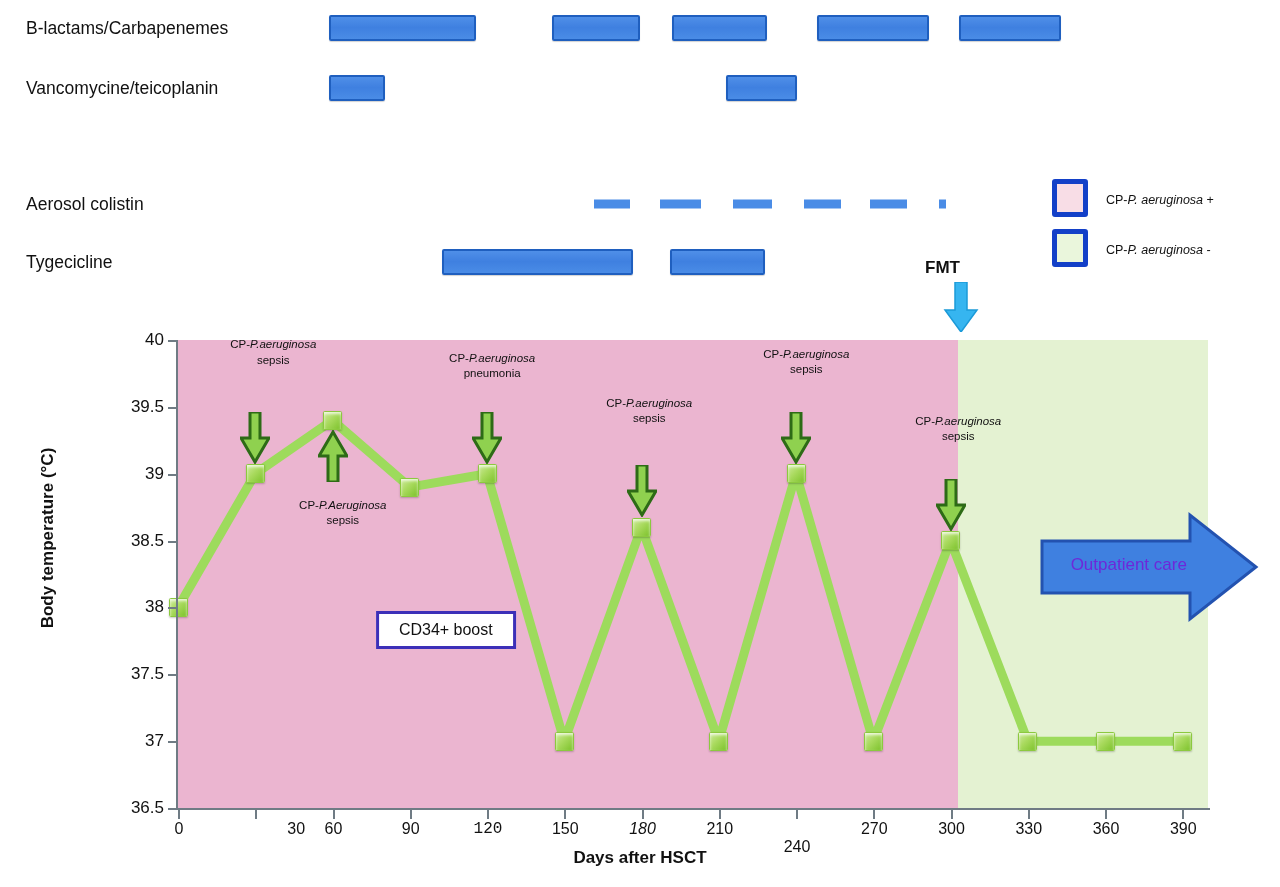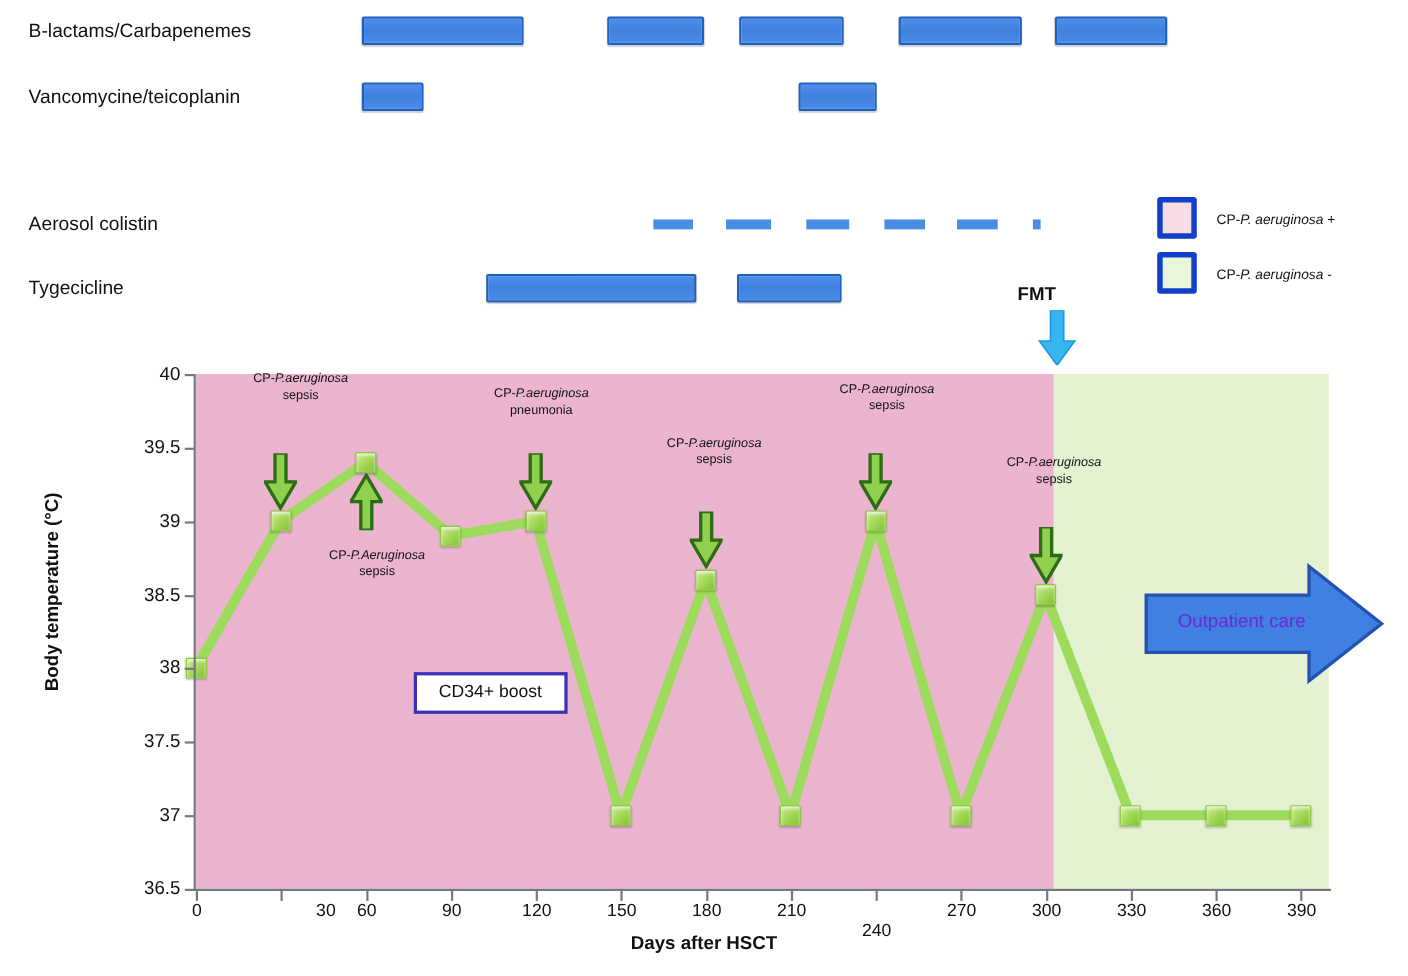--- a/index.html
+++ b/index.html
@@ -274,25 +274,25 @@
   <div id="xtick-layer">
       <div class="xtick" style="left: 178px;"></div>
       <div class="xtick-label" style="left: 179px;">0</div>
       <div class="xtick" style="left: 255.25px;"></div>
       <div class="xtick-label" style="left: 256.25px; margin-left: 40px;">30</div>
       <div class="xtick" style="left: 332.5px;"></div>
       <div class="xtick-label" style="left: 333.5px;">60</div>
       <div class="xtick" style="left: 409.75px;"></div>
       <div class="xtick-label" style="left: 410.75px;">90</div>
       <div class="xtick" style="left: 487px;"></div>
-      <div class="xtick-label" style="left: 488px;">120</div>
+      <div class="xtick-label" style="left: 488px; font-family: Liberation Mono, monospace;">120</div>
       <div class="xtick" style="left: 564.25px;"></div>
       <div class="xtick-label" style="left: 565.25px;">150</div>
       <div class="xtick" style="left: 641.5px;"></div>
-      <div class="xtick-label" style="left: 642.5px;">180</div>
+      <div class="xtick-label" style="left: 642.5px; font-style: italic;">180</div>
       <div class="xtick" style="left: 718.75px;"></div>
       <div class="xtick-label" style="left: 719.75px;">210</div>
       <div class="xtick" style="left: 796px;"></div>
       <div class="xtick-label" style="left: 797px; margin-top: 18px;">240</div>
       <div class="xtick" style="left: 873.25px;"></div>
       <div class="xtick-label" style="left: 874.25px;">270</div>
       <div class="xtick" style="left: 950.5px;"></div>
       <div class="xtick-label" style="left: 951.5px;">300</div>
       <div class="xtick" style="left: 1027.75px;"></div>
       <div class="xtick-label" style="left: 1028.75px;">330</div>

